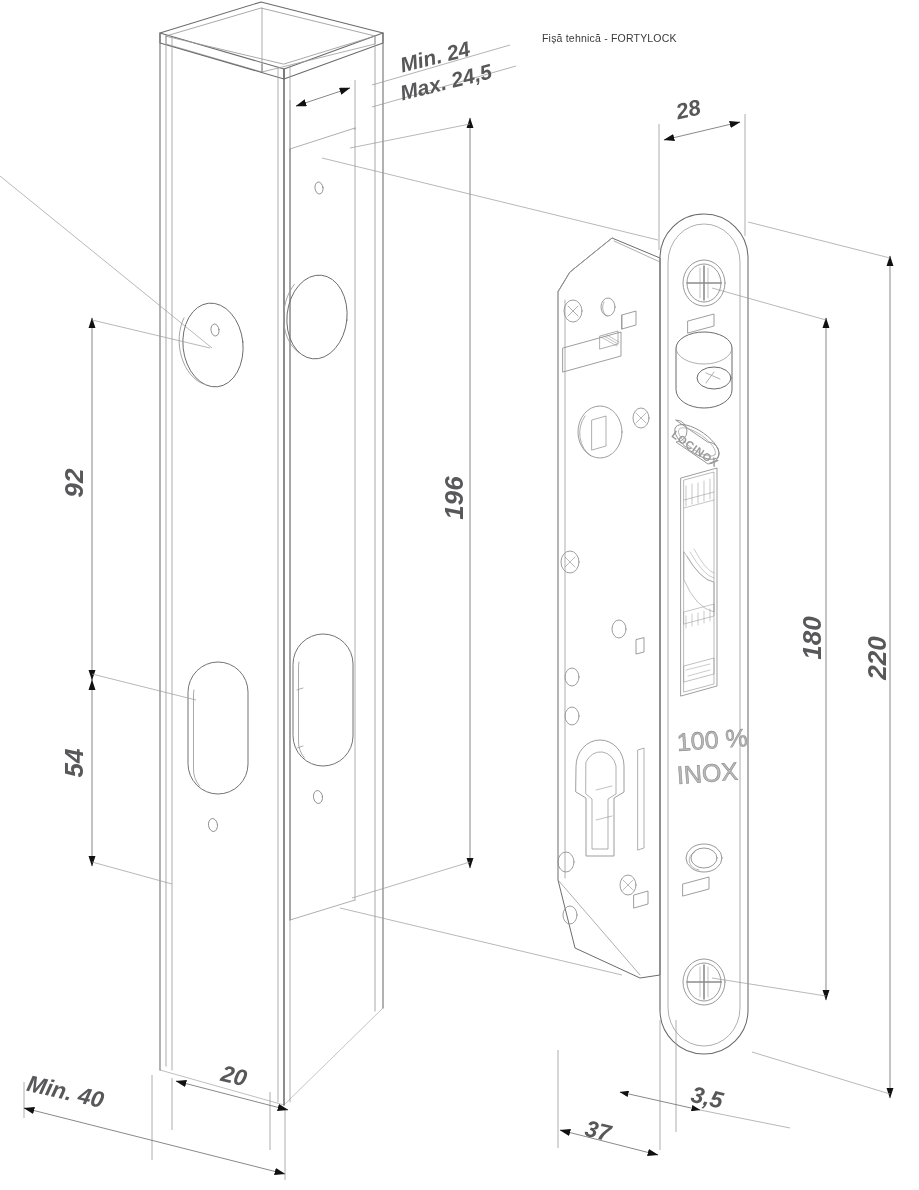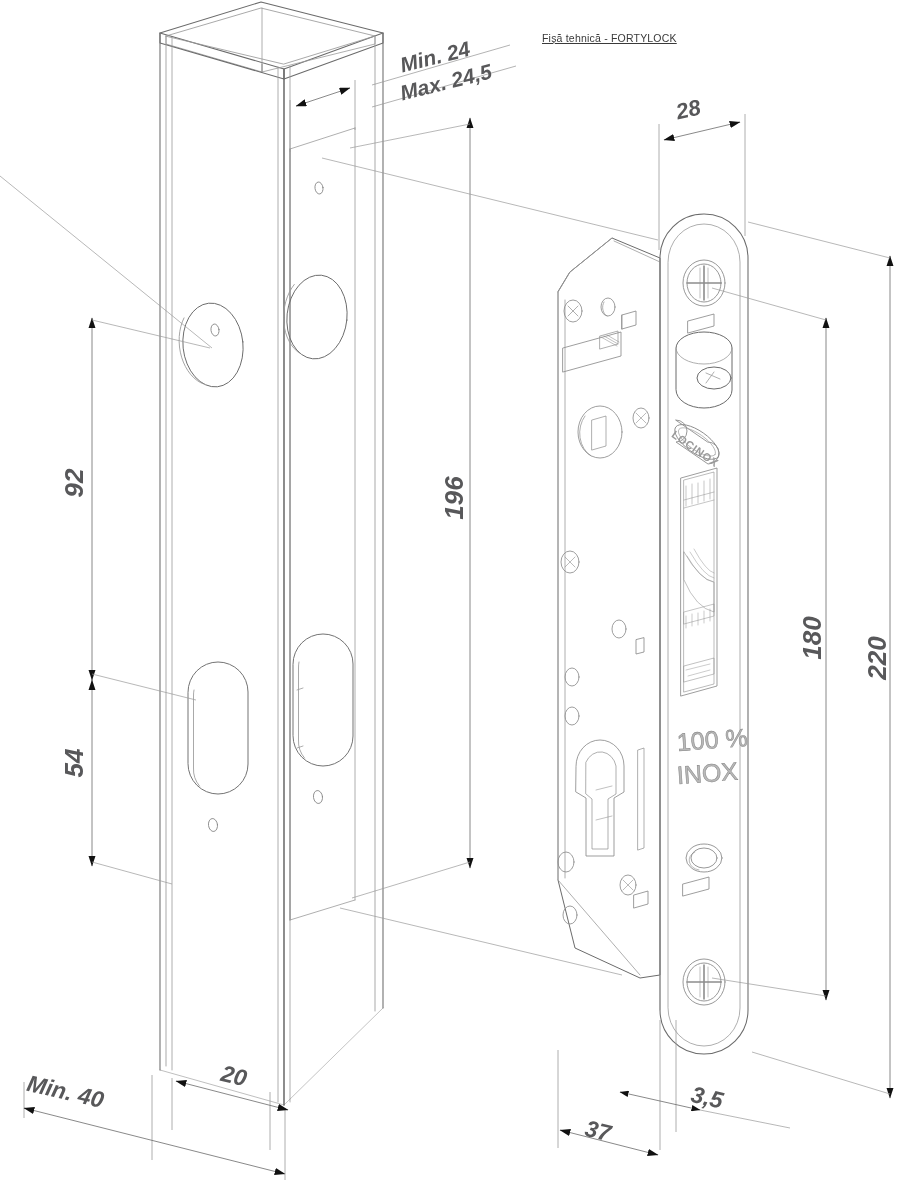--- a/index.html
+++ b/index.html
@@ -30,21 +30,20 @@
   }
   .hdr {
     position: absolute;
     left: 542px;
     top: 32px;
     font-size: 10.5px;
     color: #3a3a3a;
     letter-spacing: 0.2px;
     white-space: nowrap;
     font-family: "Liberation Sans", sans-serif;
-    text-decoration: underline;
   }
   .dimlabel {
     position: absolute;
     font-family: "Liberation Sans", sans-serif;
     font-style: italic;
     font-weight: bold;
     color: #58585a;
     white-space: nowrap;
     line-height: 1;
   }

